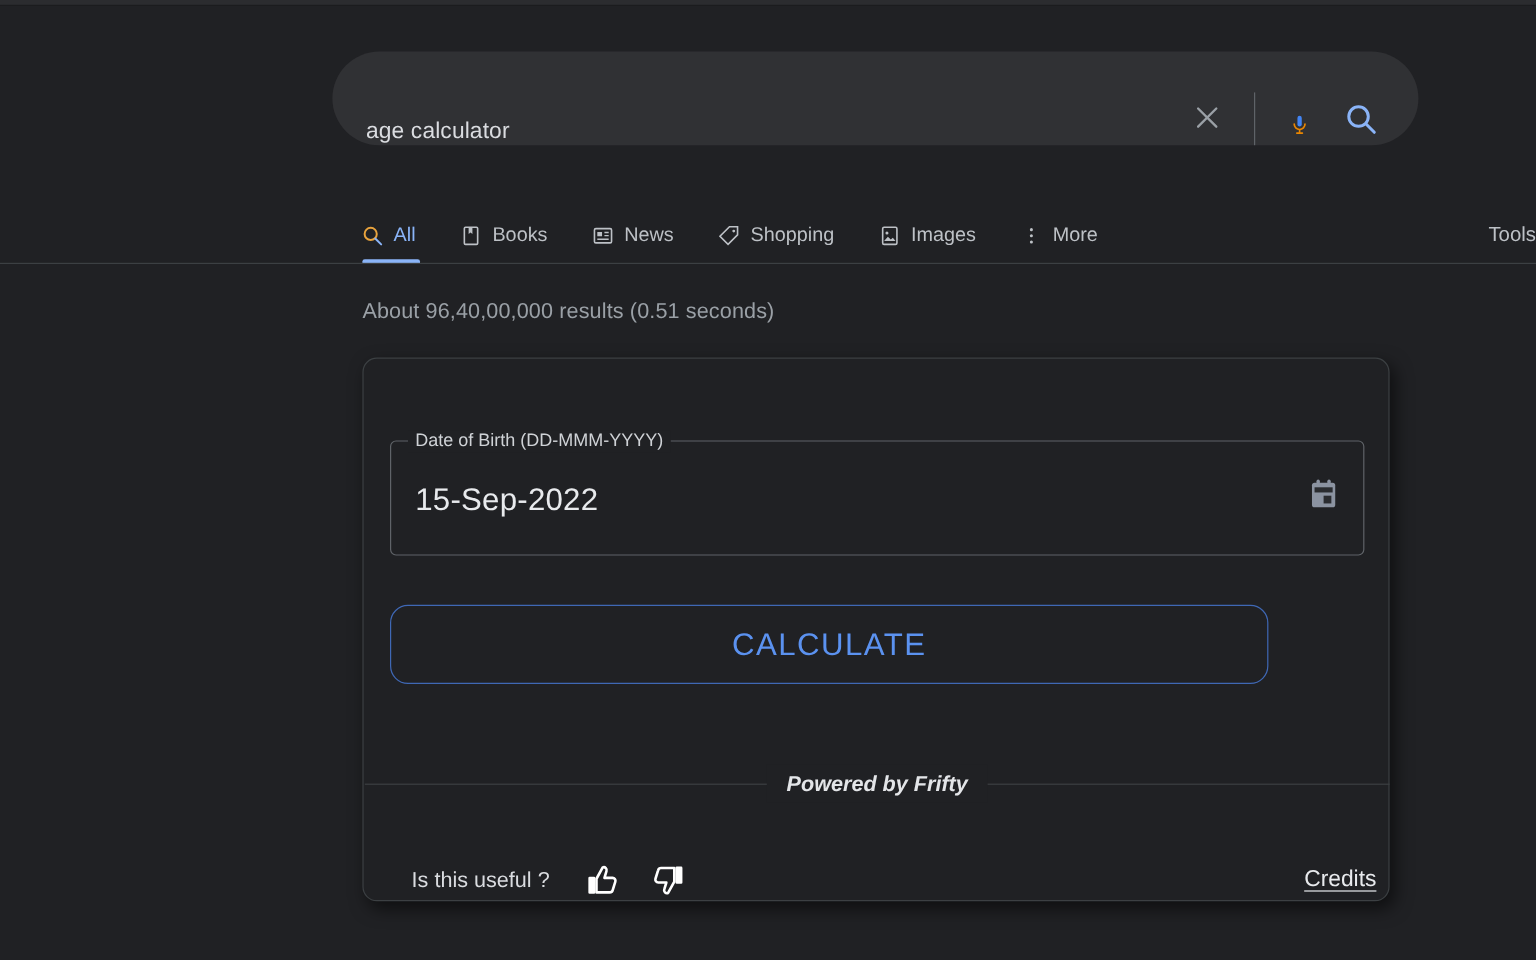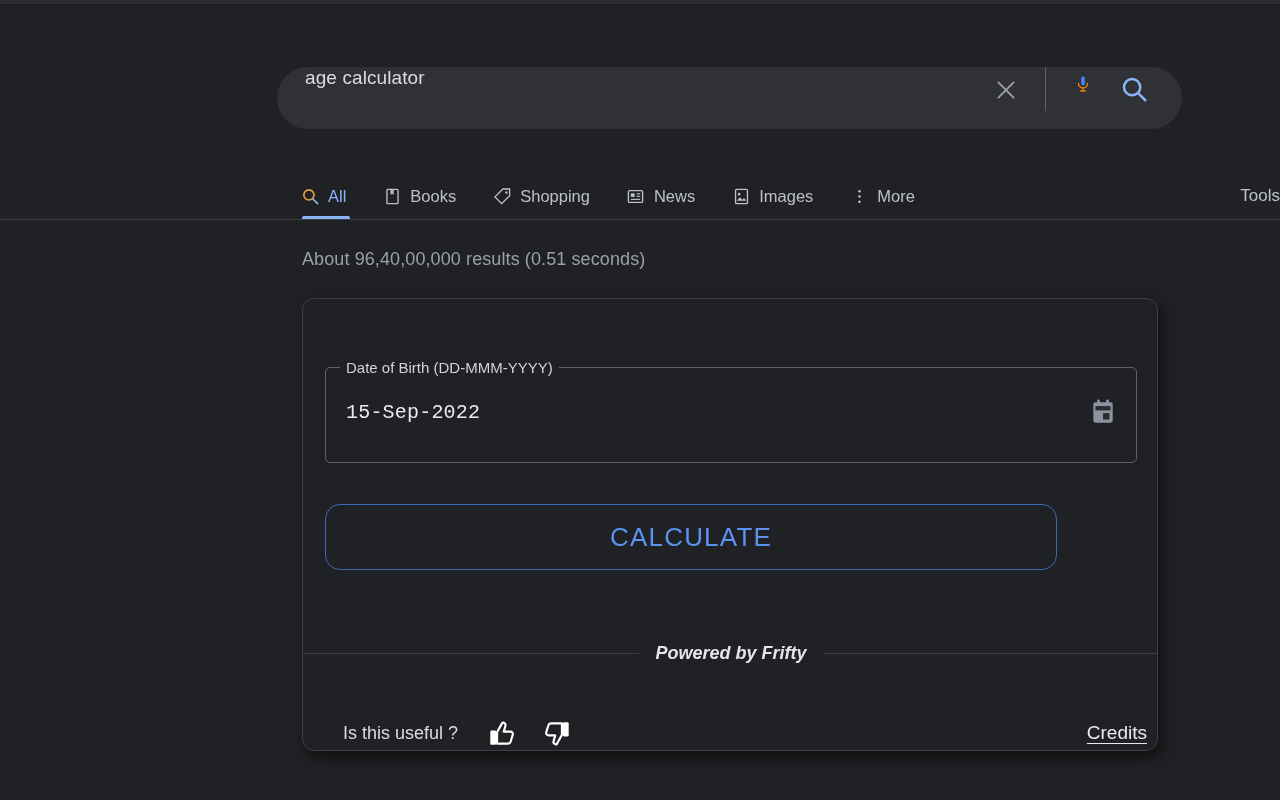--- a/index.html
+++ b/index.html
@@ -43,27 +43,27 @@
     font-size: 46px;
     letter-spacing: -1px;
     color: #e8eaed;
     user-select: none;
     line-height: 1;
   }
 
   .search-bar {
     position: absolute;
     left: 277px;
-    top: 62px;
+    top: 38px;
     width: 905px;
-    height: 62px;
+    height: 78px;
     background: #303134;
     border-radius: 40px;
     display: flex;
-    align-items: flex-start;
+    align-items: flex-end;
     padding: 0 0 0 28px;
   }
 
   .search-input-text {
     flex: 1;
     font-size: 19px;
     color: #dadce0;
     letter-spacing: 0.1px;
     white-space: nowrap;
     overflow: hidden;
@@ -226,24 +226,23 @@
     font-size: 15px;
     color: #cfd2d6;
     line-height: 18px;
     white-space: nowrap;
   }
 
   .dob-value {
     position: absolute;
     left: 20px;
     top: 33px;
-    font-size: 20px;
+    font-size: 26px;
     color: #e8eaed;
     letter-spacing: 0.2px;
-    font-family: Liberation Mono, monospace;
   }
 
   .calendar-icon {
     position: absolute;
     right: 20px;
     top: 30px;
     width: 26px;
     height: 28px;
     color: #8b93a1;
     cursor: pointer;
@@ -387,48 +386,48 @@
       </div>
 
       <div class="nav-tab">
         <span class="tab-icon">
           <svg viewBox="0 0 24 24" fill="none" stroke="currentColor" stroke-width="1.7">
             <rect x="5" y="3" width="14" height="18" rx="1.2"></rect>
             <path d="M9.5 3 v7 l2-1.6 2 1.6 V3" fill="currentColor" stroke="none"></path>
           </svg>
         </span>
         <span>Books</span>
-      </div>
-
-      <div class="nav-tab">
-        <span class="tab-icon">
-          <svg viewBox="0 0 24 24" fill="none" stroke="currentColor" stroke-width="1.7">
-            <path d="M12.5 2.5 H21 V11 L11 21 L2.5 12.5 Z"></path>
-            <circle cx="17" cy="7" r="1.5" fill="currentColor" stroke="none"></circle>
-          </svg>
-        </span>
-        <span>Shopping</span>
       </div>
 
       <div class="nav-tab">
         <span class="tab-icon">
           <svg viewBox="0 0 24 24" fill="none" stroke="currentColor" stroke-width="1.7">
             <rect x="3" y="4.5" width="18" height="15" rx="1.5"></rect>
             <rect x="6" y="8" width="5" height="4.5" fill="currentColor" stroke="none"></rect>
             <line x1="13.5" y1="8.6" x2="18" y2="8.6" stroke-width="1.5"></line>
             <line x1="13.5" y1="11.8" x2="18" y2="11.8" stroke-width="1.5"></line>
             <line x1="6" y1="15.6" x2="18" y2="15.6" stroke-width="1.5"></line>
           </svg>
         </span>
         <span>News</span>
       </div>
 
       <div class="nav-tab">
         <span class="tab-icon">
           <svg viewBox="0 0 24 24" fill="none" stroke="currentColor" stroke-width="1.7">
+            <path d="M12.5 2.5 H21 V11 L11 21 L2.5 12.5 Z"></path>
+            <circle cx="17" cy="7" r="1.5" fill="currentColor" stroke="none"></circle>
+          </svg>
+        </span>
+        <span>Shopping</span>
+      </div>
+
+      <div class="nav-tab">
+        <span class="tab-icon">
+          <svg viewBox="0 0 24 24" fill="none" stroke="currentColor" stroke-width="1.7">
             <rect x="4.5" y="3" width="15" height="18" rx="1.5"></rect>
             <circle cx="9" cy="9" r="1.6" fill="currentColor" stroke="none"></circle>
             <path d="M6 17.5 l4-4.5 3 3 2.2-2 2.8 3.5 Z" fill="currentColor" stroke="none"></path>
           </svg>
         </span>
         <span>Images</span>
       </div>
 
       <div class="nav-tab">
         <span class="tab-icon">

